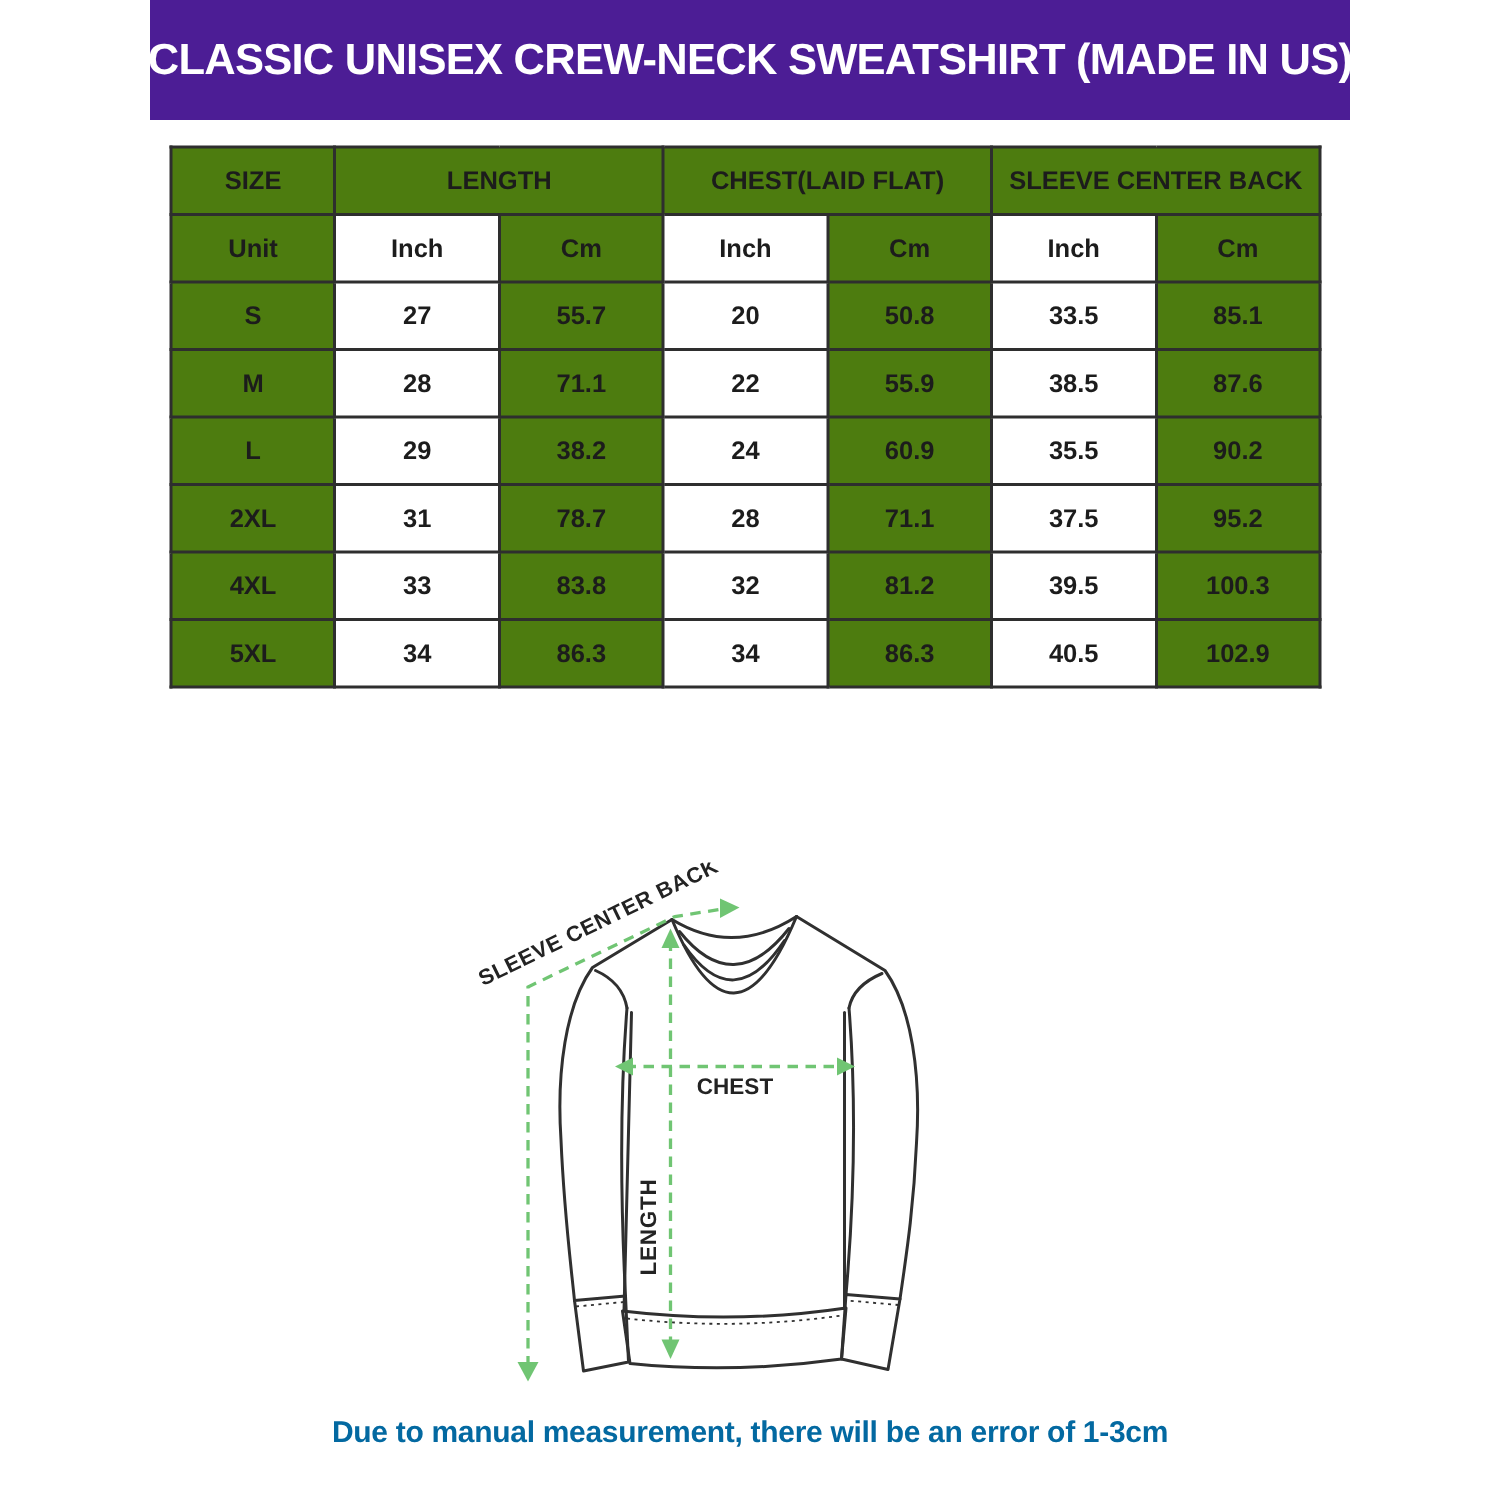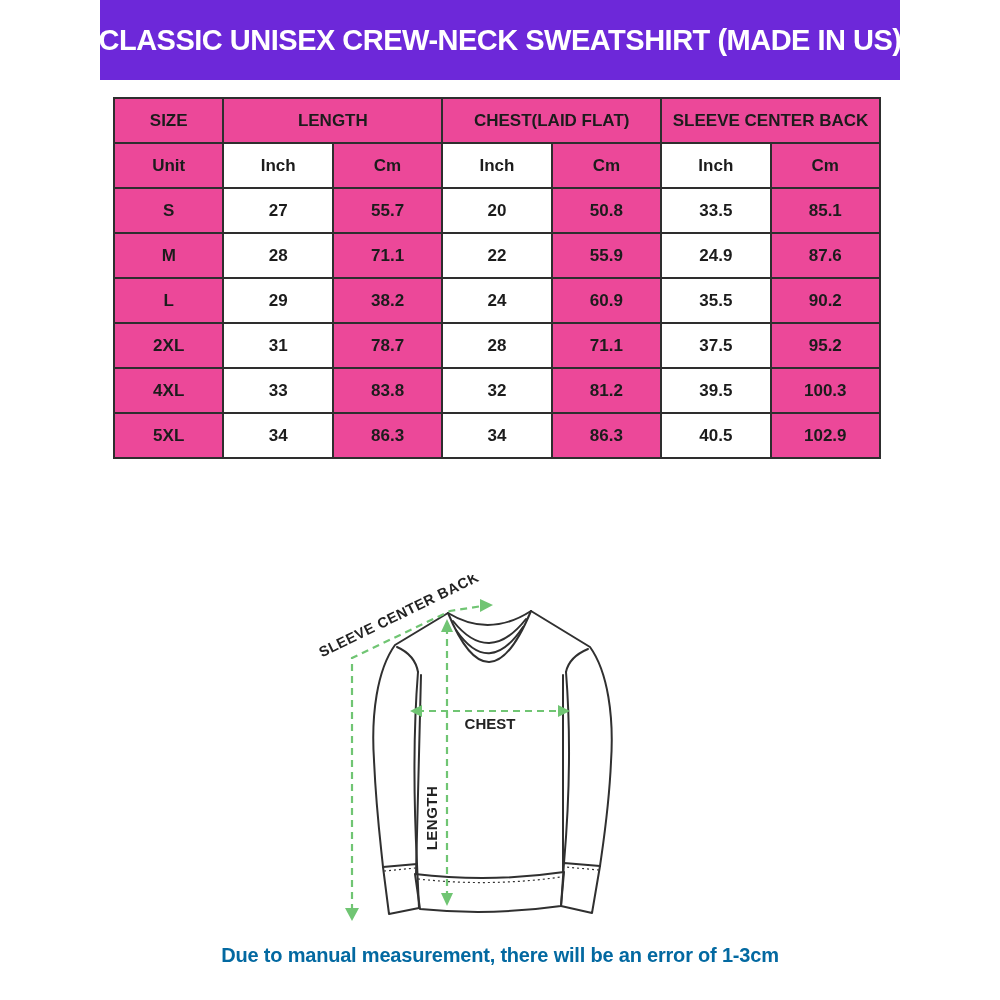--- a/index.html
+++ b/index.html
@@ -3,37 +3,37 @@
 <meta charset="utf-8">
 <style>
   html,body { margin:0; padding:0; background:#ffffff; }
   .page {
     position:relative; width:1000px; height:1000px; background:#ffffff;
     font-family:"Liberation Sans", sans-serif; overflow:hidden;
   }
   
   .banner {
     position:absolute; left:100px; top:0; width:800px; height:80px;
-    background:#6d28d9; display:flex; align-items:center; justify-content:center;
+    background:#4c1d95; display:flex; align-items:center; justify-content:center;
   }
   .banner .title {
     color:#ffffff; font-weight:bold; font-size:29px; letter-spacing:-0.5px;
     white-space:nowrap;
   }
   
   table.size {
     position:absolute; left:113px; top:97px; width:768px;
     border-collapse:collapse; table-layout:fixed;
   }
   table.size th, table.size td {
     border:2px solid #2e2e2e; height:43px; padding:0;
     text-align:center; vertical-align:middle;
     font-size:17px; font-weight:bold; color:#1c1c1c; background:#ffffff;
   }
-  table.size .g { background:#ec4899; }
+  table.size .g { background:#4d7c0f; }
   
   svg.diagram { position:absolute; left:315px; top:575px; }
   .outline { fill:none; stroke:#303030; stroke-width:2; stroke-linecap:round; stroke-linejoin:round; }
   .stitch  { fill:none; stroke:#303030; stroke-width:1.2; stroke-dasharray:2 3; }
   .meas    { fill:none; stroke:#70c573; stroke-width:2.2; stroke-dasharray:7 5; }
   .mhead   { fill:#70c573; stroke:none; }
   .gtext   { font-family:"Liberation Sans", sans-serif; font-weight:bold; fill:#232323; }
   
   .note {
     position:absolute; left:0; right:0; top:944px; text-align:center;
@@ -74,21 +74,21 @@
       <td class="g">50.8</td>
       <td>33.5</td>
       <td class="g">85.1</td>
     </tr>
     <tr>
       <td class="g">M</td>
       <td>28</td>
       <td class="g">71.1</td>
       <td>22</td>
       <td class="g">55.9</td>
-      <td>24.9</td>
+      <td>38.5</td>
       <td class="g">87.6</td>
     </tr>
     <tr>
       <td class="g">L</td>
       <td>29</td>
       <td class="g">38.2</td>
       <td>24</td>
       <td class="g">60.9</td>
       <td>35.5</td>
       <td class="g">90.2</td>

